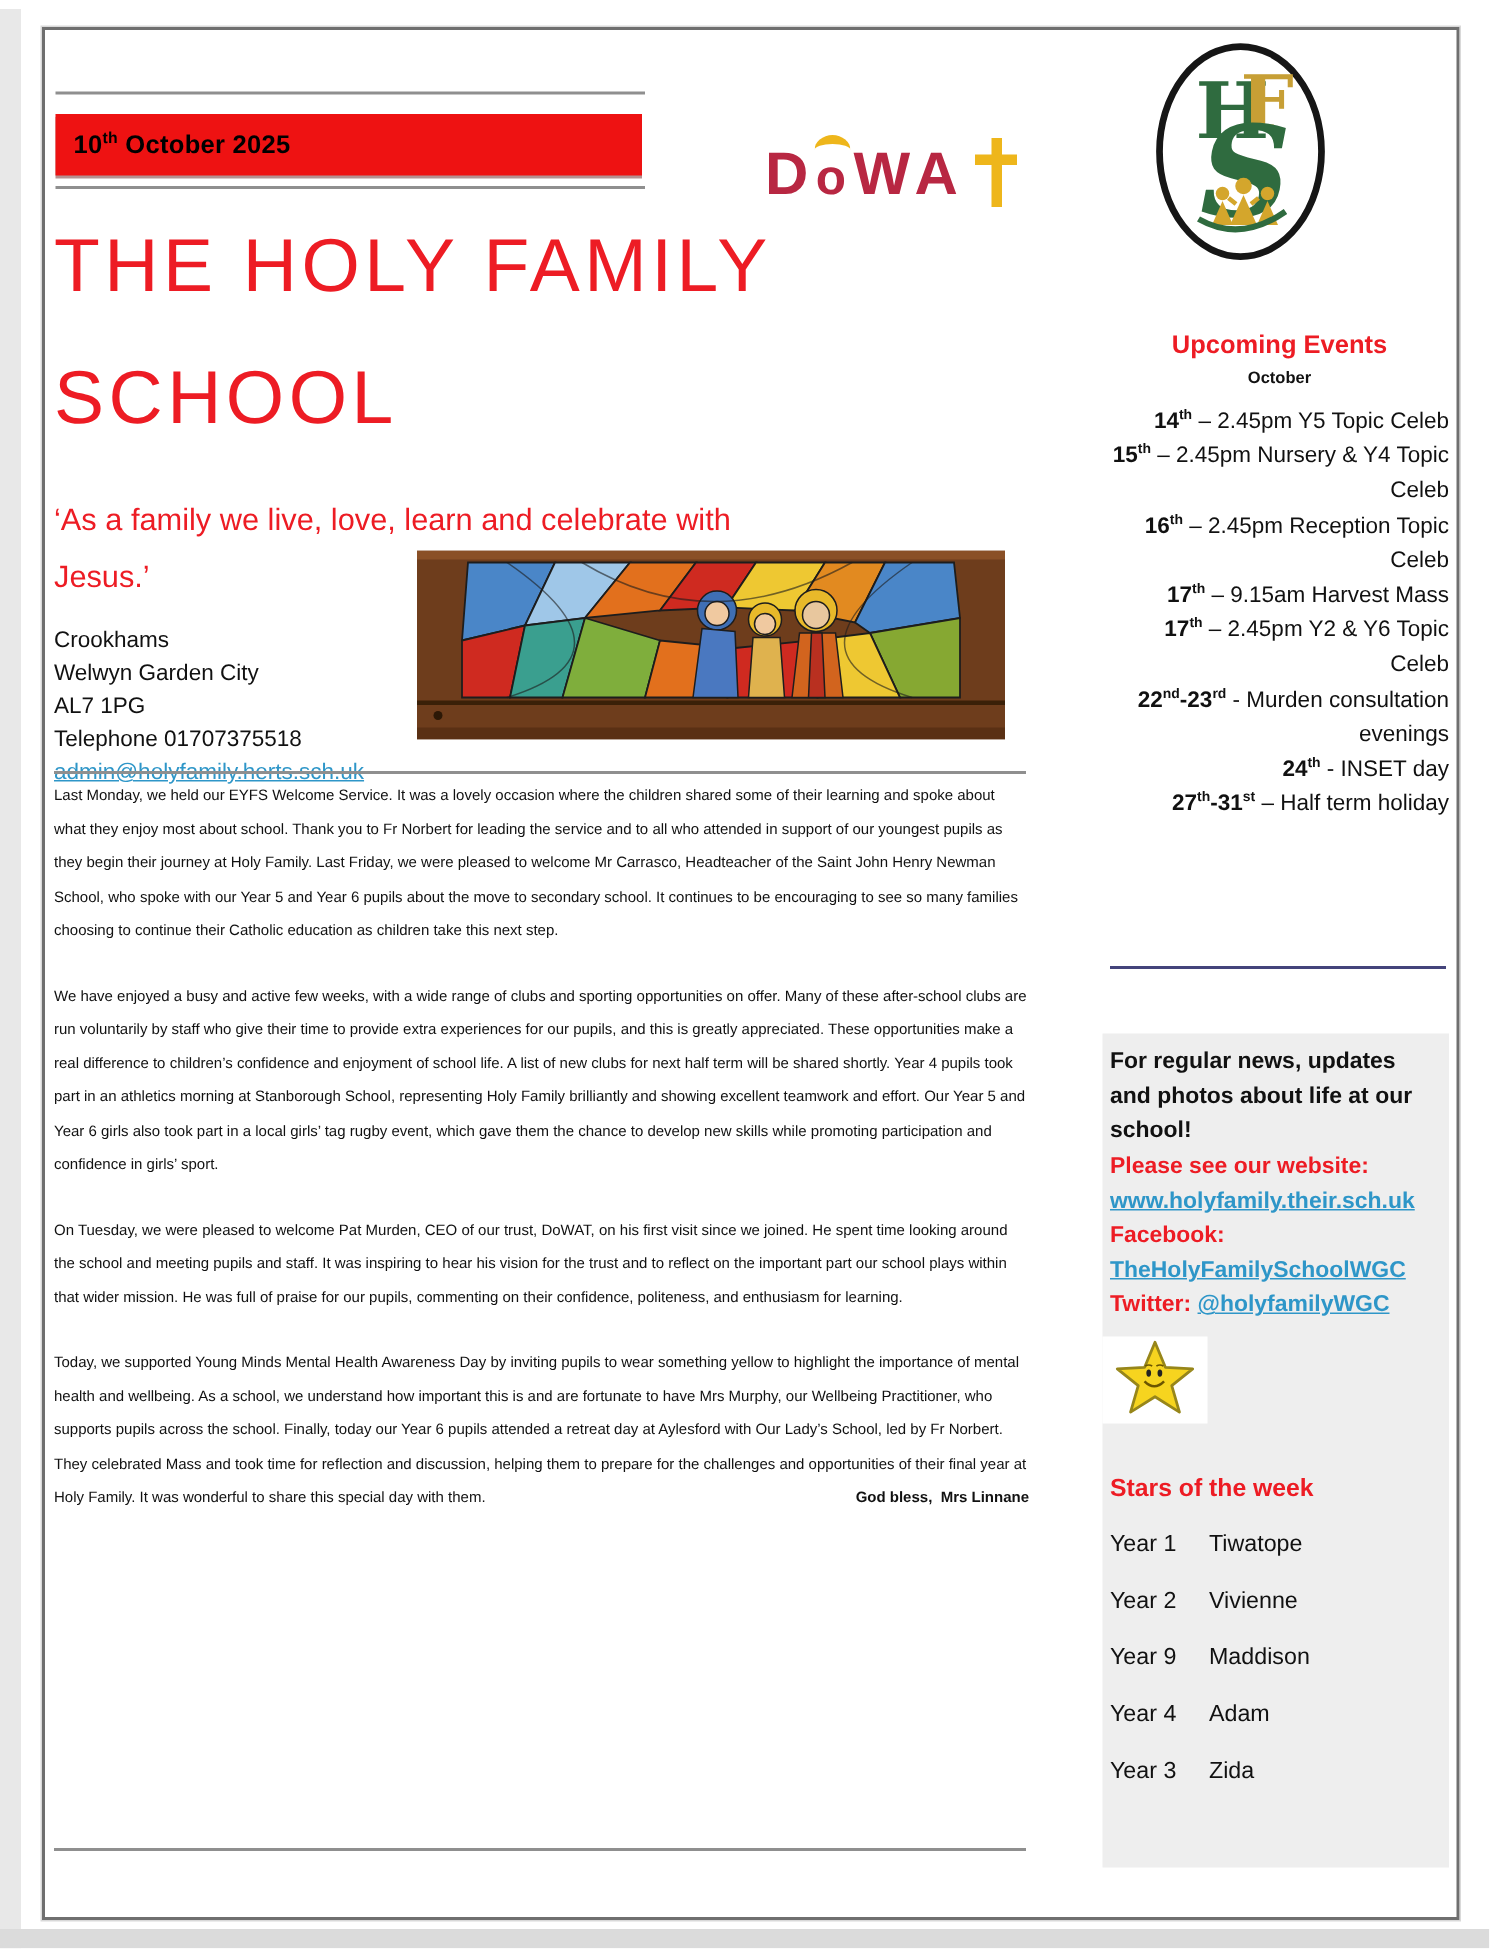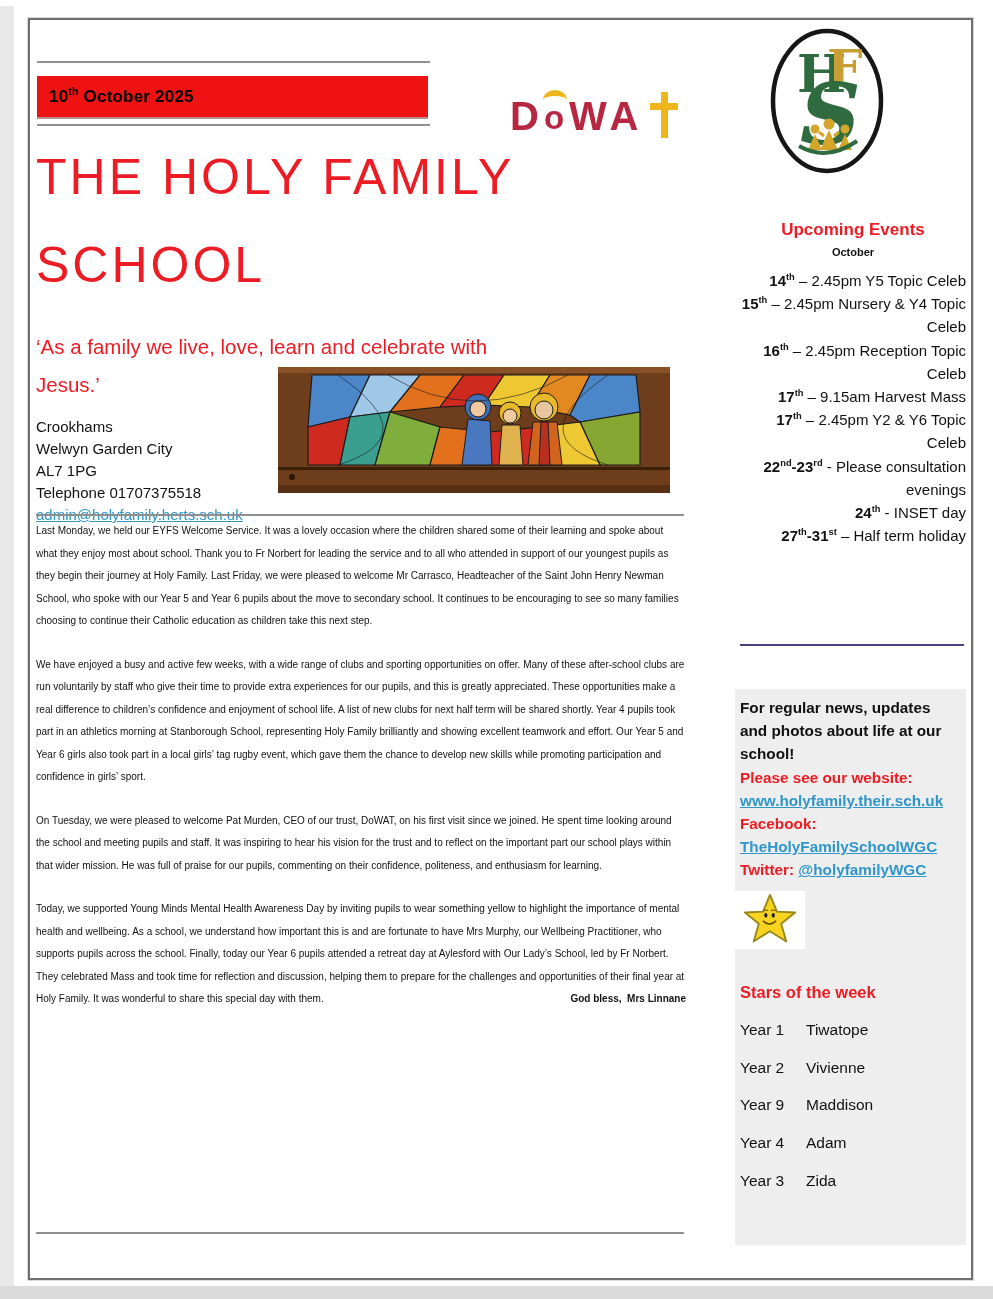--- a/index.html
+++ b/index.html
@@ -174,21 +174,21 @@
   <div class="divider div-bottom"></div>
 
   <div class="ev-head">Upcoming Events</div>
   <div class="ev-month">October</div>
   <div class="ev-list">
       <div><span class="b">14</span><sup class="b">th</sup><span> – 2.45pm Y5 Topic Celeb</span></div>
       <div><span class="b">15</span><sup class="b">th</sup><span> – 2.45pm Nursery &amp; Y4 Topic Celeb</span></div>
       <div><span class="b">16</span><sup class="b">th</sup><span> – 2.45pm Reception Topic Celeb</span></div>
       <div><span class="b">17</span><sup class="b">th</sup><span> – 9.15am Harvest Mass</span></div>
       <div><span class="b">17</span><sup class="b">th</sup><span> – 2.45pm Y2 &amp; Y6 Topic Celeb</span></div>
-      <div><span class="b">22</span><sup class="b">nd</sup><span class="b">-23</span><sup class="b">rd</sup><span> - Please consultation evenings</span></div>
+      <div><span class="b">22</span><sup class="b">nd</sup><span class="b">-23</span><sup class="b">rd</sup><span> - Murden consultation evenings</span></div>
       <div><span class="b">24</span><sup class="b">th</sup><span> - INSET day</span></div>
       <div><span class="b">27</span><sup class="b">th</sup><span class="b">-31</span><sup class="b">st</sup><span> – Half term holiday</span></div>
     </div>
   <div class="side-div"></div>
 
   <div class="gray-box">
     <div class="social">
       <span class="blk">For regular news, updates and photos about life at our school!</span><br>
       <span class="red">Please see our website:</span><br>
       <a href="#">www.holyfamily.their.sch.uk</a><br>

